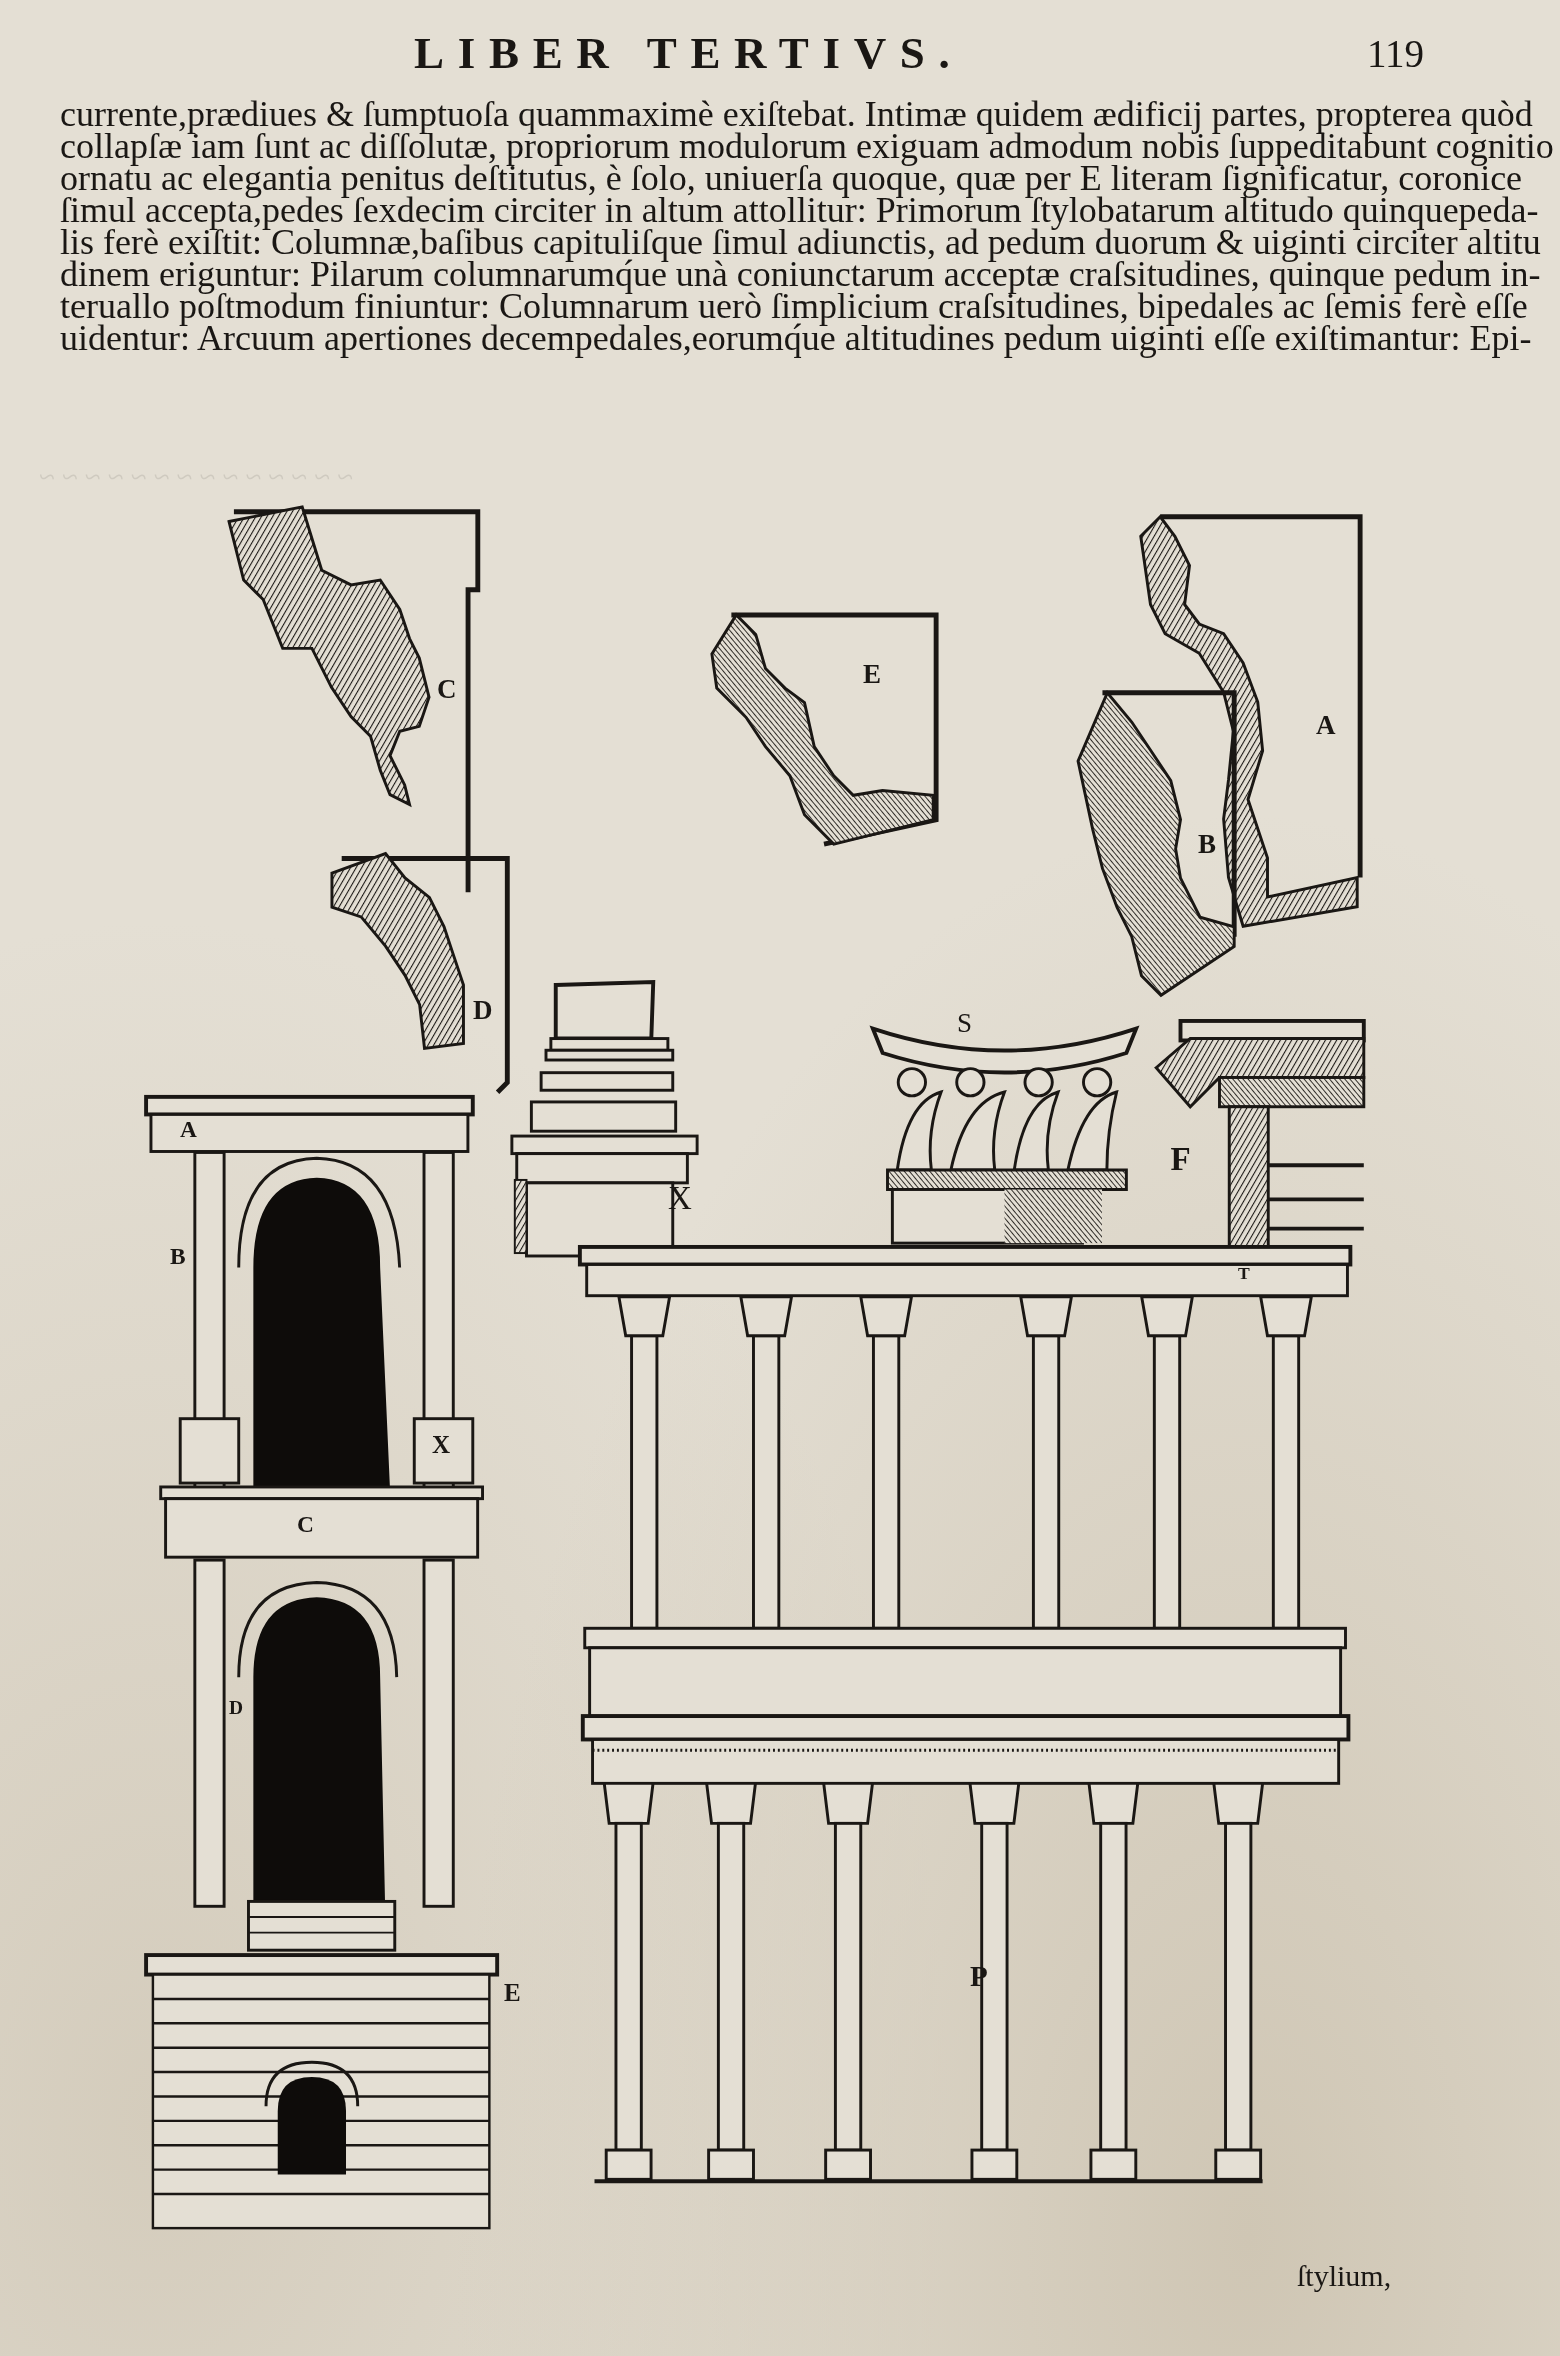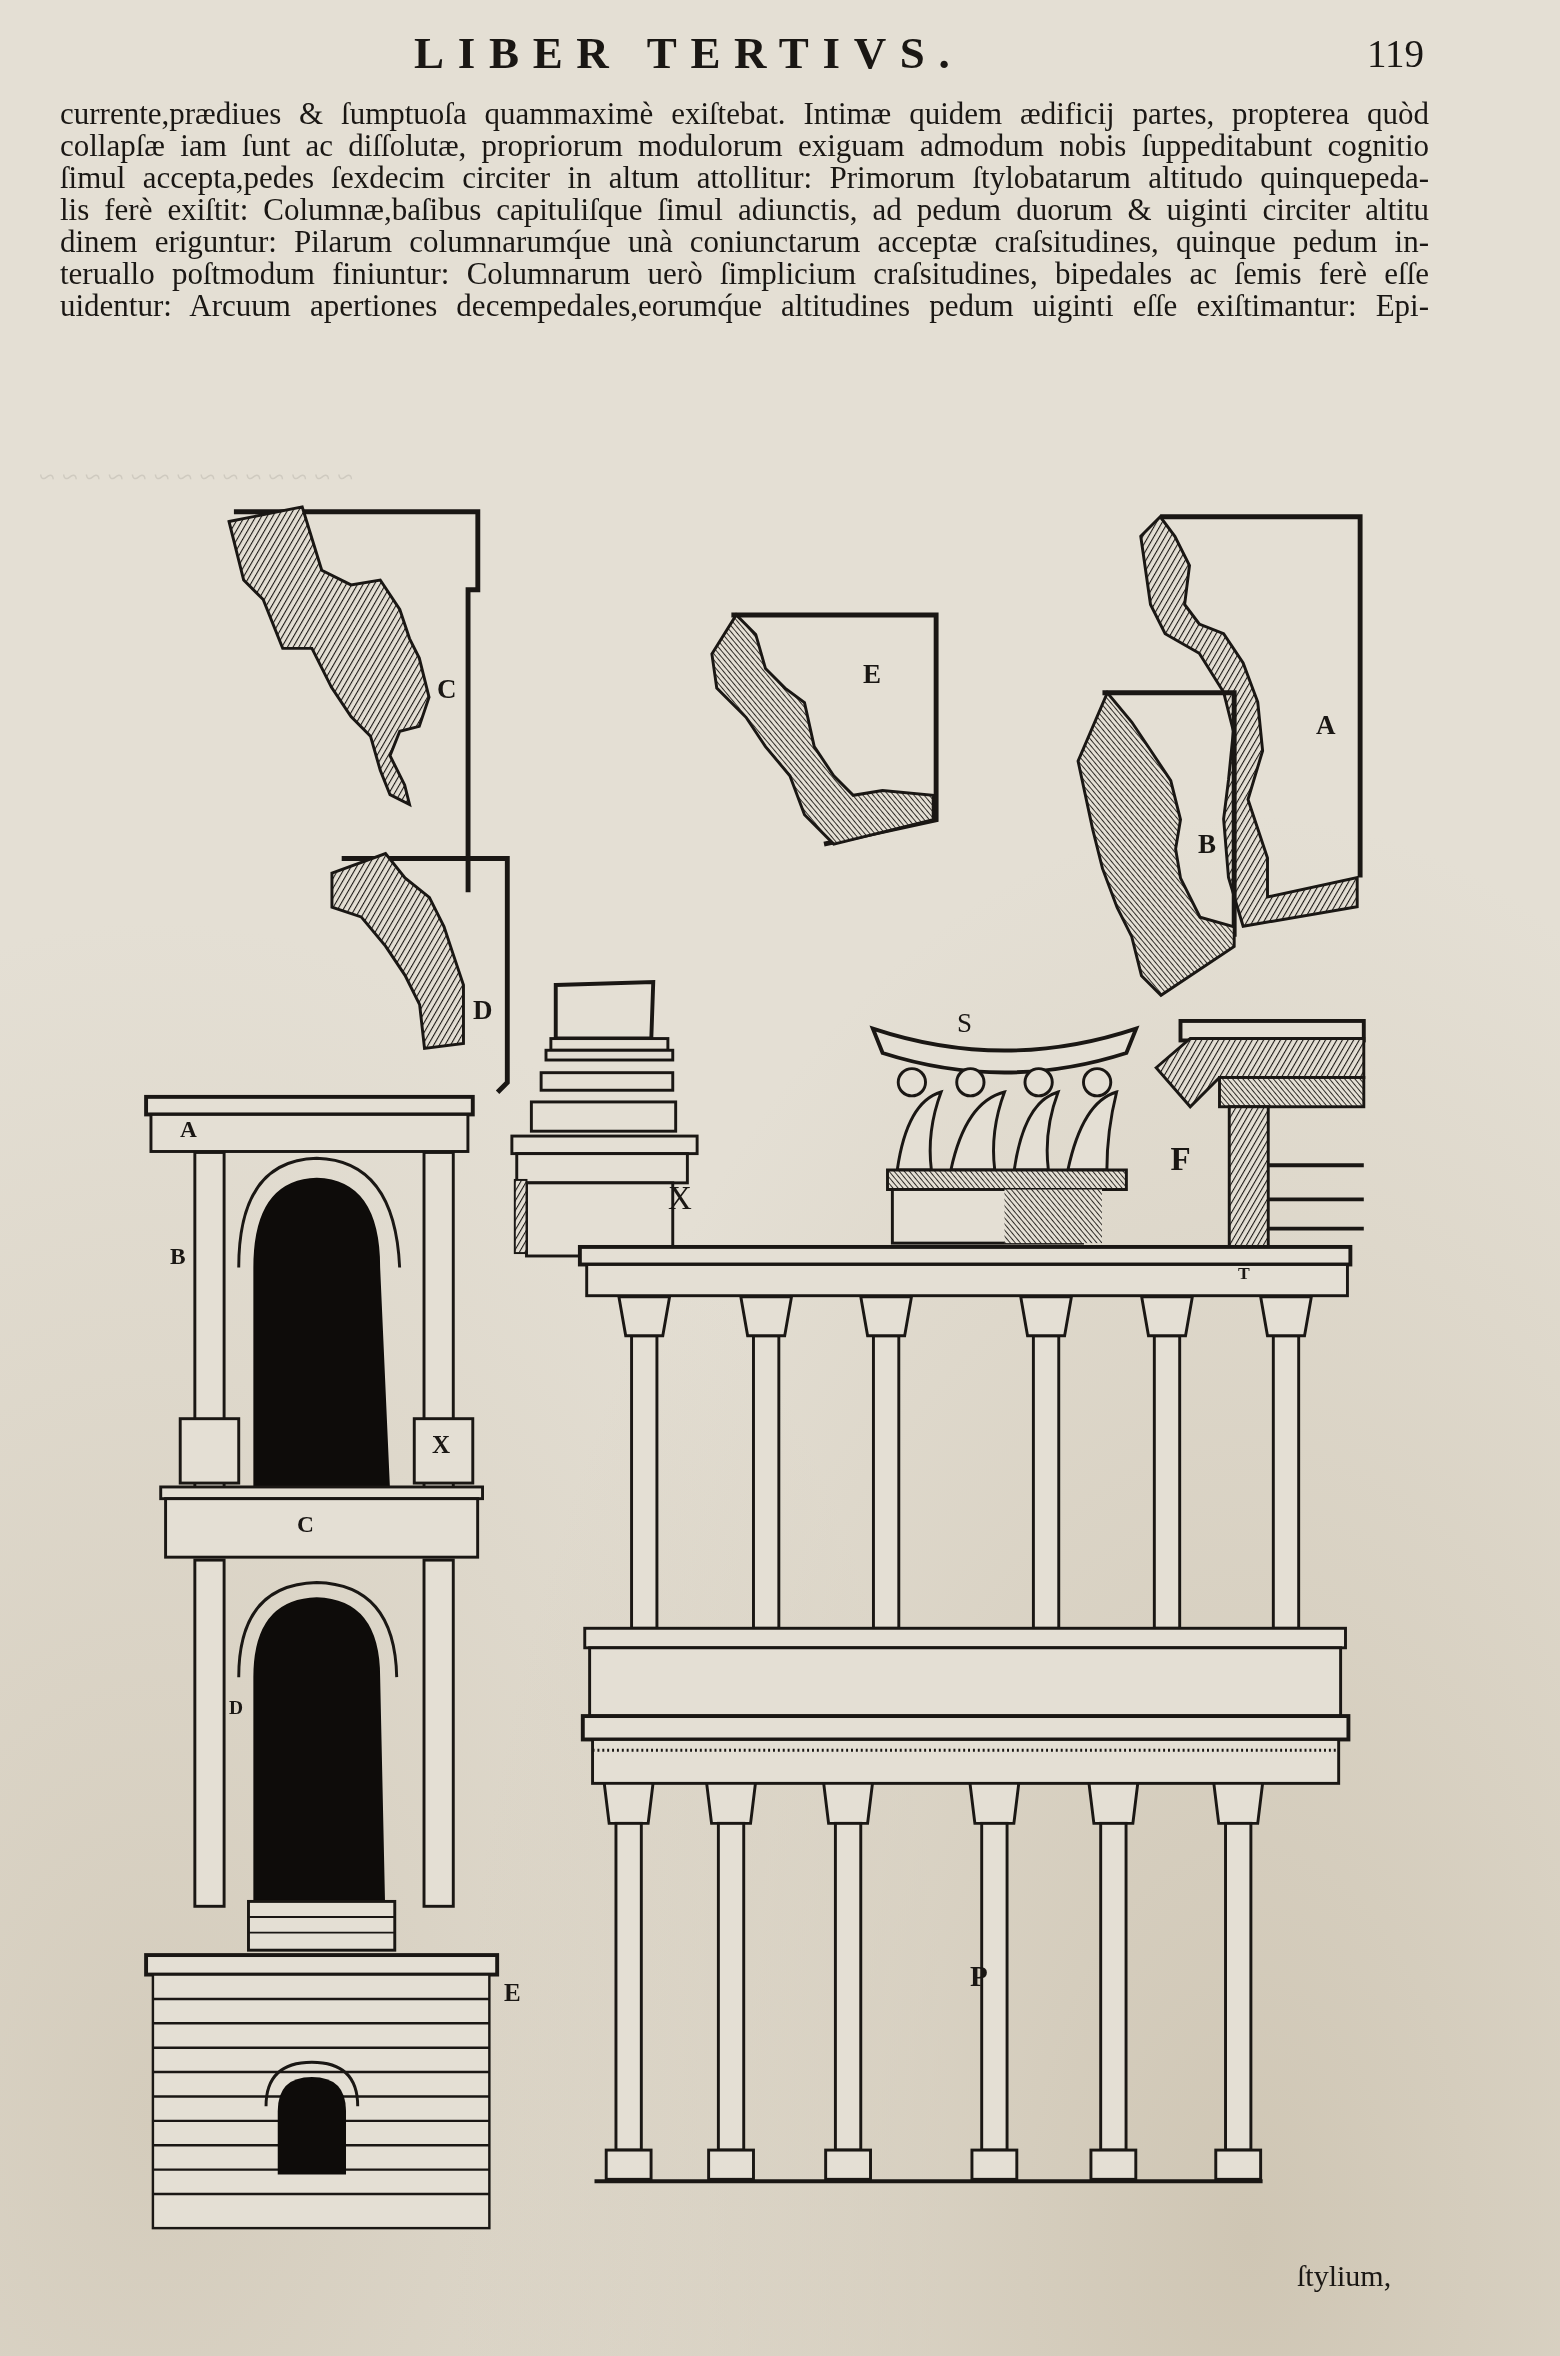--- a/index.html
+++ b/index.html
@@ -4,21 +4,21 @@
 <style>
   html,body{margin:0;padding:0;}
   body{width:1560px;height:2356px;background:#d9d3c6;overflow:hidden;font-family:"Liberation Serif","DejaVu Serif",serif;color:#1a1714;}
   .page{position:relative;width:1560px;height:2356px;background:
      radial-gradient(ellipse at 80% 95%, #cfc6b4 0%, rgba(207,198,180,0) 45%),
      radial-gradient(ellipse at 10% 90%, #d4ccbc 0%, rgba(212,204,188,0) 40%),
      #e4dfd4;}
   .running-head{position:absolute;top:27px;left:0;width:1560px;height:59px;}
   .running-title{position:absolute;left:414px;top:0;font-size:45px;letter-spacing:13.7px;font-weight:bold;}
   .folio{position:absolute;left:1367px;top:3.9px;font-size:39px;}
-  .body-text{position:absolute;left:60px;top:98px;width:1369px;font-size:31px;line-height:32px;text-align:justify;}
+  .body-text{position:absolute;left:60px;top:98px;width:1369px;font-size:36px;line-height:32px;text-align:justify;}
   .body-text .ln{display:block;white-space:nowrap;text-align-last:justify;text-align:justify;}
   .catchword{position:absolute;left:1297px;top:2259px;font-size:30px;font-weight:normal;}
   .fig{position:absolute;}
   .fig svg{display:block;}
   .fig-label{position:absolute;font-size:27px;font-weight:bold;}
   .bleed{position:absolute;color:rgba(60,55,48,0.12);font-size:29px;line-height:39px;transform:scaleX(-1);white-space:nowrap;}
 </style>
 </head>
 <body>
 
@@ -27,20 +27,21 @@
   <div class="bleed" style="left:39px;top:458px;">~ ~ ~ ~ ~ ~ ~ ~ ~ ~ ~ ~ ~ ~</div>
 
   <div class="running-head">
     <div class="running-title">LIBER TERTIVS.</div>
     <div class="folio">119</div>
   </div>
 
   <div class="body-text">
     <span class="ln">currente,prædiues &amp; ſumptuoſa quammaximè exiſtebat. Intimæ quidem ædificij partes, propterea quòd</span>
     <span class="ln">collapſæ iam ſunt ac diſſolutæ, propriorum modulorum exiguam admodum nobis ſuppeditabunt cognitio</span>
+    <span class="ln">ornatu ac elegantia penitus deſtitutus, è ſolo, uniuerſa quoque, quæ per E literam ſignificatur, coronice</span>
     <span class="ln">ſimul accepta,pedes ſexdecim circiter in altum attollitur: Primorum ſtylobatarum altitudo quinquepeda-</span>
     <span class="ln">lis ferè exiſtit: Columnæ,baſibus capituliſque ſimul adiunctis, ad pedum duorum &amp; uiginti circiter altitu</span>
     <span class="ln">dinem eriguntur: Pilarum columnarumq́ue unà coniunctarum acceptæ craſsitudines, quinque pedum in-</span>
     <span class="ln">teruallo poſtmodum finiuntur: Columnarum uerò ſimplicium craſsitudines, bipedales ac ſemis ferè eſſe</span>
     <span class="ln">uidentur: Arcuum apertiones decempedales,eorumq́ue altitudines pedum uiginti eſſe exiſtimantur: Epi-</span>
   </div>
 
   <div class="fig" style="left:224px;top:502px;width:293px;height:400px;">
     <svg width="293" height="400" viewBox="0 0 300 410">
       <defs>

